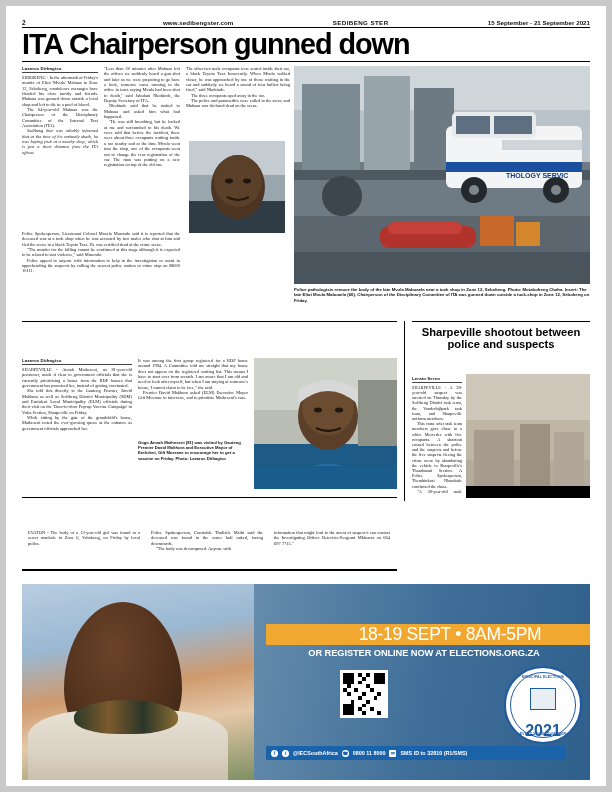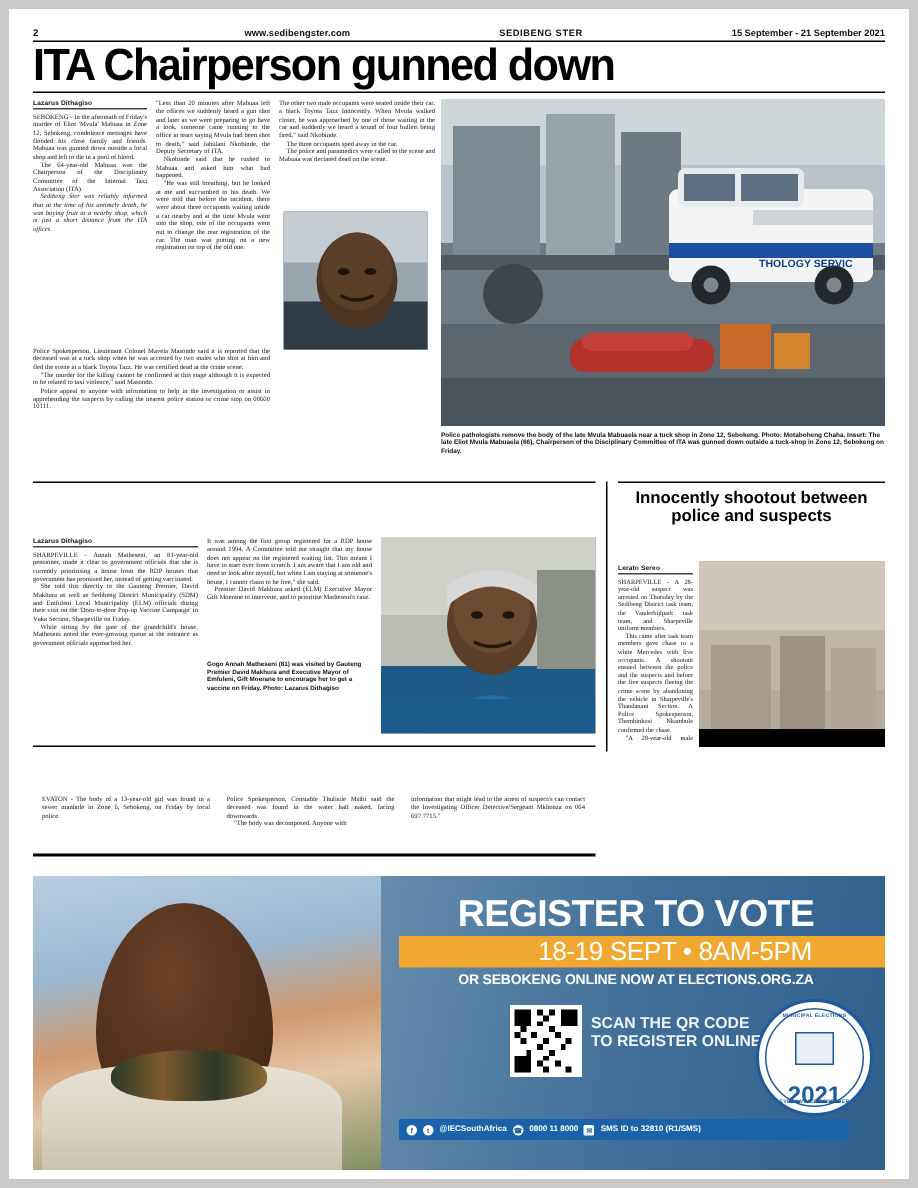--- a/index.html
+++ b/index.html
@@ -326,21 +326,21 @@
       <path d="M44 46 Q74 20 104 46 L104 32 Q74 12 44 32 Z" fill="#d8d8d8"></path>
       <ellipse cx="64" cy="52" rx="4" ry="2.5" fill="#20170f"></ellipse>
       <ellipse cx="85" cy="52" rx="4" ry="2.5" fill="#20170f"></ellipse>
       <path d="M62 70 Q74 76 87 70" stroke="#24190f" stroke-width="2.4" fill="none"></path>
       <path d="M30 131 Q74 80 118 131 Z" fill="#2270a6"></path>
       <rect x="0" y="108" width="143" height="23" fill="#1a5c8c"></rect>
       <rect x="104" y="22" width="39" height="66" fill="#8b9186"></rect>
     </svg>
   </div>
 
-  <div class="rail-head">Innocently shootout between police and suspects</div>
+  <div class="rail-head">Sharpeville shootout between police and suspects</div>
   <div class="col" id="railc1">
     <div class="byline">Lerato Sereo</div>
     <p class="first">SHARPEVILLE - A 28-year-old suspect was arrested on Thursday by the Sedibeng District task team, the Vanderbijlpark task team, and Sharpeville uniform members.</p>
     <p>This came after task team members gave chase to a white Mercedes with five occupants. A shootout ensued between the police and the suspects and before the five suspects fleeing the crime scene by abandoning the vehicle in Sharpeville's Thandanani Section. A Police Spokesperson, Thembinkosi Nkambule confirmed the chase.</p>
     <p>"A 28-year-old male suspect was arrested (pictured) with 27 illegal firearms and three stolen cars recovered on the scene." Police are investigating a case of possession of suspected stolen cars and firearms ammunition, as well as attempted murder.</p>
   </div>
   <div class="photo" id="rail-photo">
     <svg width="124" height="124" viewBox="0 0 124 124">
       <rect width="124" height="124" fill="#c8bfb2"></rect>
       <rect width="124" height="46" fill="#d7cfc2"></rect>
@@ -368,23 +368,22 @@
     <p class="first">information that might lead to the arrest of suspect/s can contact the Investigating Officer Detective/Sergeant Mkhonza on 064 697 7715."</p>
   </div>
 
   <div class="ad">
     <div class="ad-photo">
       <div class="ad-face"></div>
       <div class="ad-shirt"></div>
       <div class="ad-scarf"></div>
     </div>
     <div class="ad-right">
-      <div class="ad-title">REGISTER TO VOTE</div>
       <div class="ad-band">18-19 SEPT • 8AM-5PM</div>
-      <div class="ad-sub">OR SEBOKENG ONLINE NOW AT ELECTIONS.ORG.ZA</div>
+      <div class="ad-sub">OR REGISTER ONLINE NOW AT ELECTIONS.ORG.ZA</div>
 
       <div class="ad-qr">
         <div class="qr-grid">
           <i style="grid-area:1/1/4/4"></i>
             <i style="grid-area:1/9/4/12"></i>
             <i style="grid-area:9/1/12/4"></i>
           <i style="grid-area:1/5/2/6"></i>
             <i style="grid-area:2/6/3/7"></i>
             <i style="grid-area:1/7/2/8"></i>
           <i style="grid-area:3/5/4/6"></i>
@@ -400,24 +399,20 @@
             <i style="grid-area:10/8/11/9"></i>
             <i style="grid-area:11/10/12/11"></i>
           <i style="grid-area:7/9/8/10"></i>
             <i style="grid-area:4/7/5/8"></i>
             <i style="grid-area:10/5/11/6"></i>
           <i style="grid-area:6/2/7/3"></i>
             <i style="grid-area:8/3/9/4"></i>
             <i style="grid-area:11/6/12/7"></i>
         </div>
       </div>
-      <div class="ad-scan">
-        <div>SCAN THE QR CODE</div>
-        <div>TO REGISTER ONLINE</div>
-      </div>
 
       <div class="ad-seal">
         <div class="ring"></div>
         <div class="t1">MUNICIPAL ELECTIONS</div>
         <div class="box"></div>
         <div class="yr">2021</div>
         <div class="t2">EVERY VOICE TOGETHER</div>
       </div>
 
       <div class="ad-contact">

